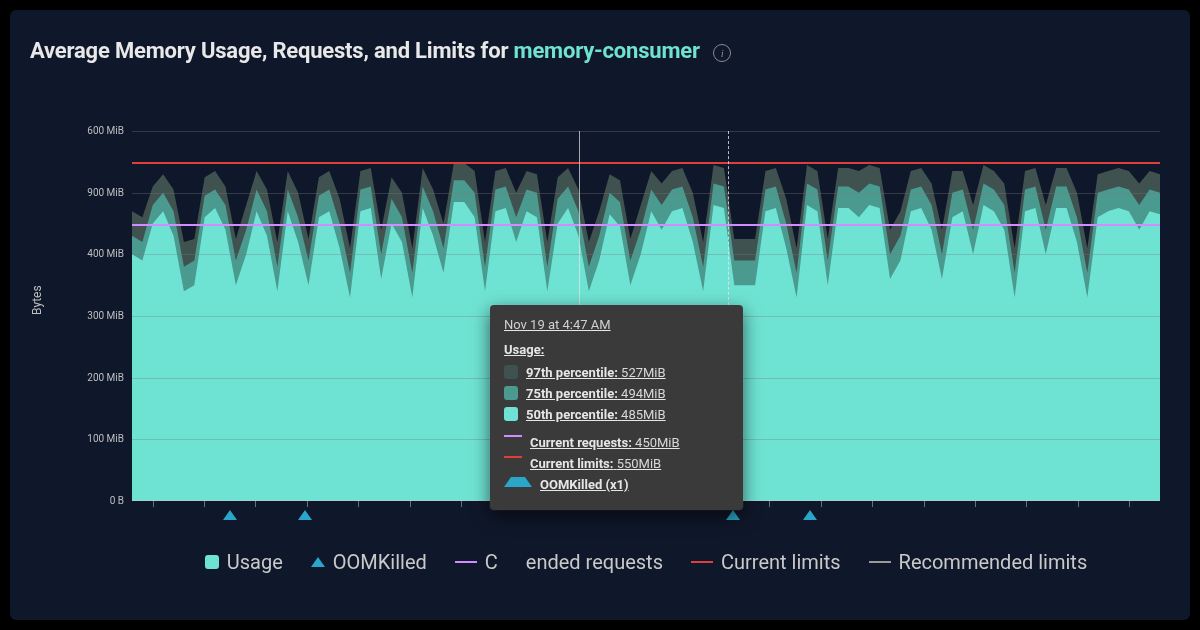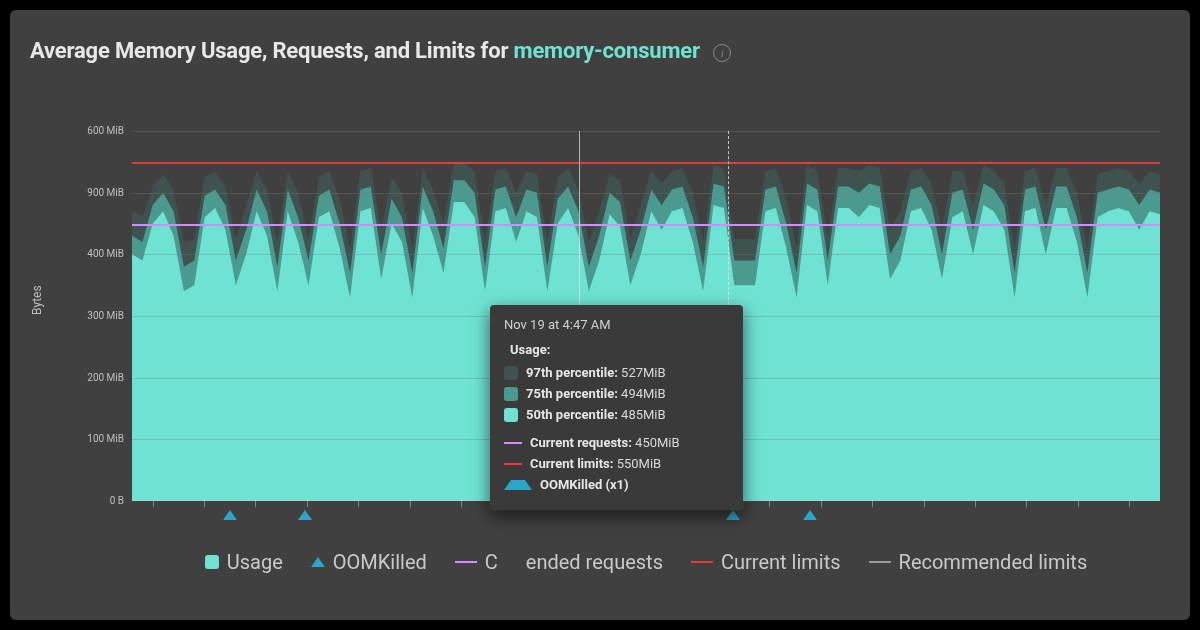--- a/index.html
+++ b/index.html
@@ -8,21 +8,21 @@
     background: #000;
     color: #d8d8d8;
     font-family: -apple-system, BlinkMacSystemFont, "Segoe UI", Roboto, Helvetica, Arial, sans-serif;
     width: 1200px;
     height: 630px;
     overflow: hidden;
   }
   .card {
     position: absolute;
     left: 10px; top: 10px; right: 10px; bottom: 10px;
-    background: #404040;
+    background: #0f172a;
     border-radius: 6px;
     box-sizing: border-box;
   }
   .title {
     position: absolute;
     left: 20px; top: 28px;
     font-size: 22px;
     font-weight: 700;
     color: #e8e8e8;
     letter-spacing: -0.2px;
@@ -170,24 +170,25 @@
     left: 480px;
     top: 295px;
     width: 225px;
     background: #3a3a3a;
     color: #e6e6e6;
     border-radius: 4px;
     box-shadow: 0 6px 18px rgba(0,0,0,0.6), 0 0 0 1px rgba(255,255,255,0.06);
     padding: 12px 14px 12px 14px;
     font-size: 13px;
     z-index: 10;
+    text-decoration: underline;
   }
   .tooltip .tt-time { color: #d0d0d0; margin-bottom: 10px; font-size: 13px; }
-  .tooltip .tt-section { font-weight: 700; color: #e6e6e6; margin-bottom: 8px; font-size: 13px; margin-left: 6px; }
-  .tooltip .tt-row { display: flex; align-items: center; gap: 8px; margin: 6px 0; }
+  .tooltip .tt-section { font-weight: 700; color: #e6e6e6; margin-bottom: 8px; font-size: 13px; }
+  .tooltip .tt-row { display: flex; gap: 8px; margin: 6px 0; }
   .tooltip .tt-row .lab { font-weight: 700; }
   .tooltip .tt-row .val { font-weight: 400; color: #d8d8d8; }
   .tooltip .tt-sq { width: 14px; height: 14px; border-radius: 3px; flex: 0 0 14px; }
   .tooltip .tt-line { width: 18px; height: 0; border-top: 2px solid; flex: 0 0 18px; }
   .tooltip .tt-tri {
     width: 0; height: 0;
     border-left: 7px solid transparent;
     border-right: 7px solid transparent;
     border-bottom: 10px solid #29a6c9;
     flex: 0 0 14px;

